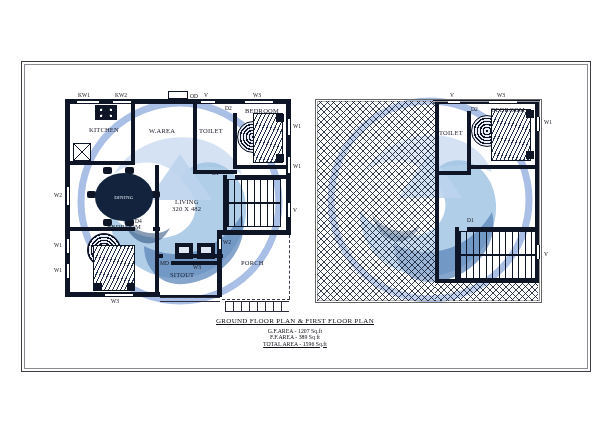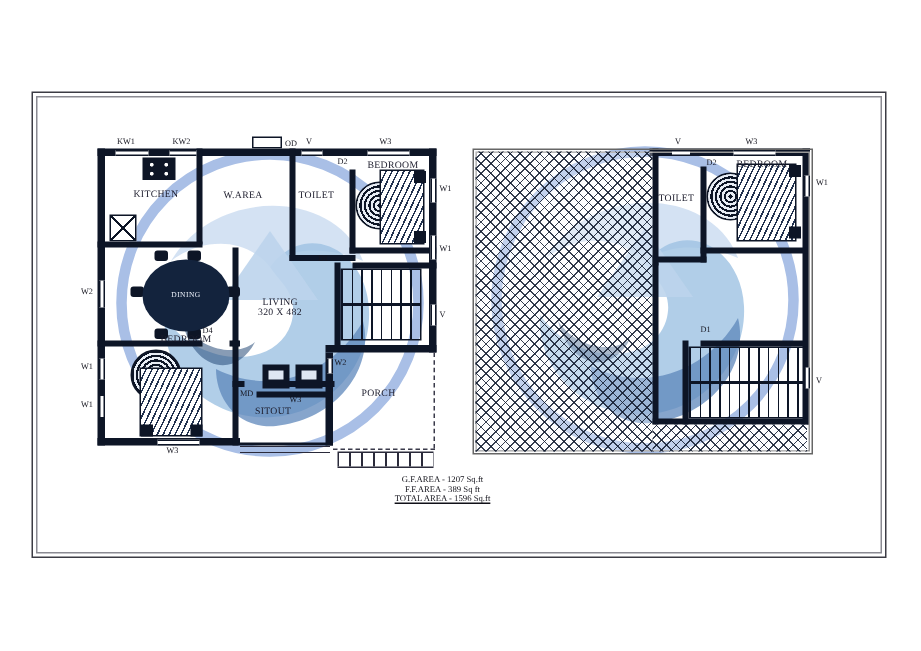--- a/index.html
+++ b/index.html
@@ -218,18 +218,19 @@
 
     <div class="tag" style="left:135px;top:-7px;">V</div>
     <div class="tag" style="left:182px;top:-7px;">W3</div>
     <div class="tag" style="left:156px;top:7px;">D2</div>
     <div class="tag" style="left:229px;top:20px;">W1</div>
     <div class="tag" style="left:152px;top:118px;">D1</div>
     <div class="tag" style="left:229px;top:152px;">V</div>
   </div>
 
   <div class="titleblock">
+    <div class="tb-title">GROUND FLOOR PLAN &amp; FIRST FLOOR PLAN</div>
     <div class="tb-line">G.F.AREA - 1207 Sq.ft</div>
     <div class="tb-line">F.F.AREA - 389 Sq ft</div>
     <div class="tb-line tb-total">TOTAL AREA - 1596 Sq.ft</div>
   </div>
 
 </div>
 
 </body></html>

